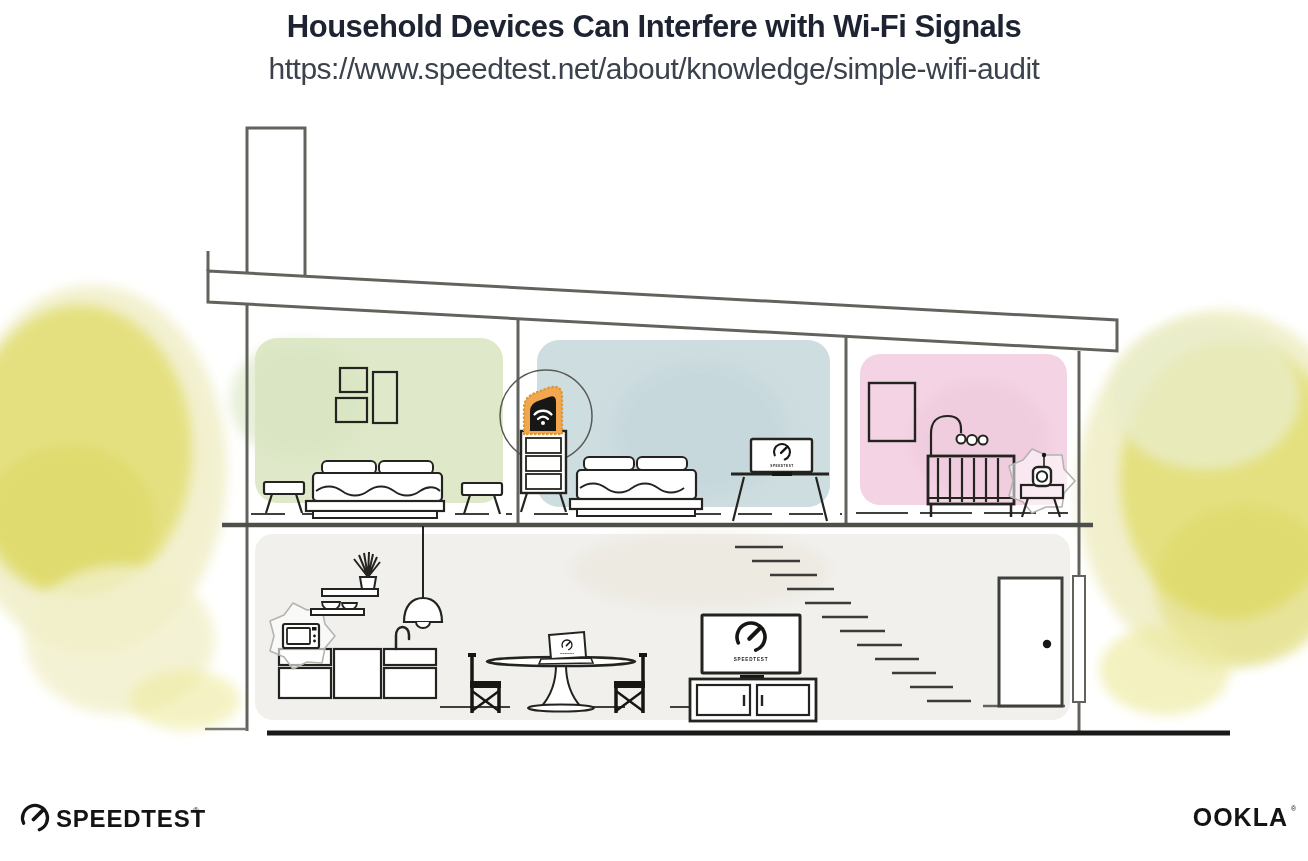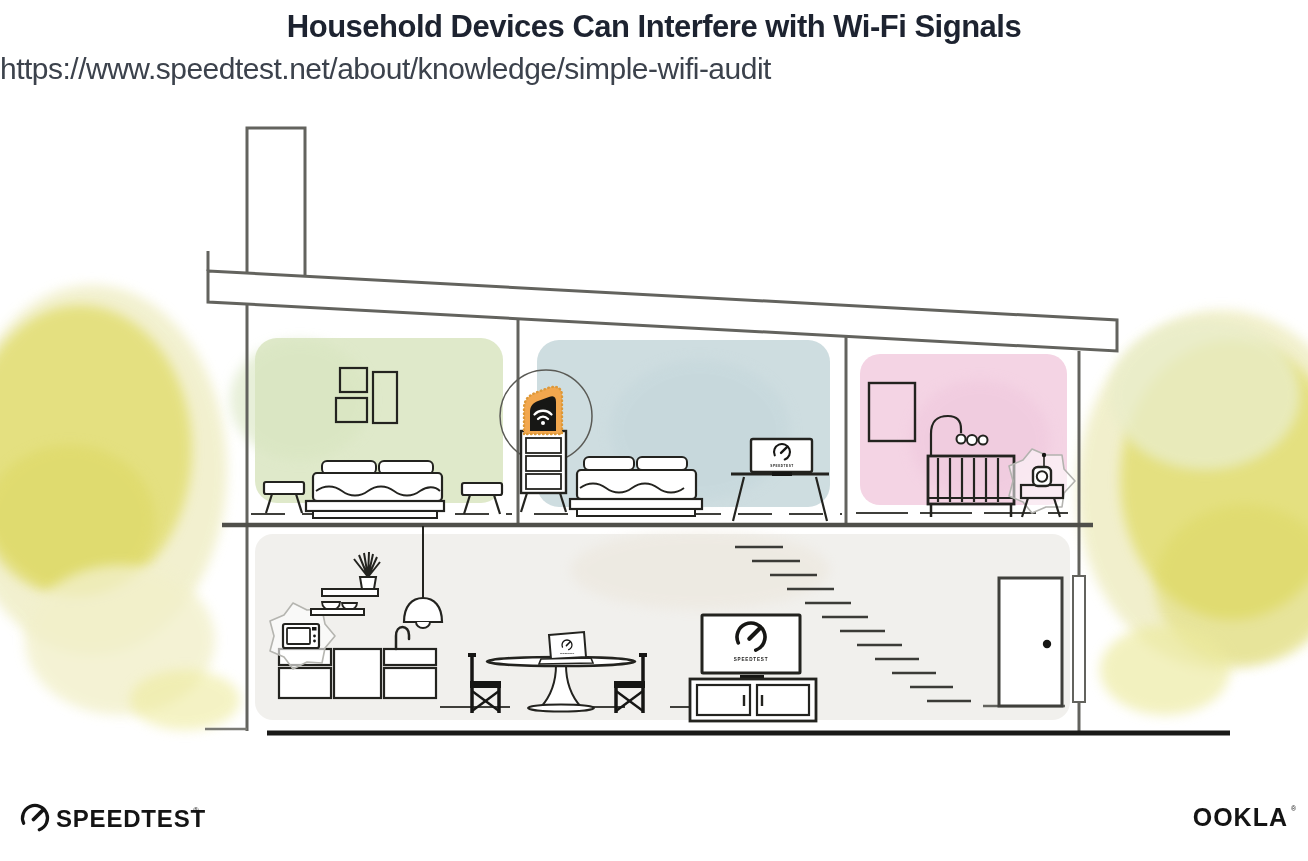--- a/index.html
+++ b/index.html
@@ -6,21 +6,21 @@
   .canvas{
     position:relative;width:1308px;height:861px;background:#fff;overflow:hidden;
     font-family:"Liberation Sans",sans-serif;
   }
   .title{
     position:absolute;top:9px;left:0;width:100%;text-align:center;
     font-size:31px;font-weight:700;letter-spacing:-0.5px;
     color:var(--title-text,#1d2330);
   }
   .url{
-    position:absolute;top:52px;left:0;width:100%;text-align:left;
+    position:absolute;top:52px;left:0;width:100%;text-align:center;
     font-size:30px;font-weight:400;letter-spacing:-0.5px;
     color:var(--url-text,#3c424c);
   }
   svg.scene{position:absolute;left:0;top:0;}
   .struct{stroke:var(--structure-line,#63635e);fill:none;}
   .furn{stroke:#23231f;fill:none;}
   .furnw{stroke:#23231f;fill:#ffffff;}
   .ink{fill:var(--ink,#161614);}
 </style>
 </head>

